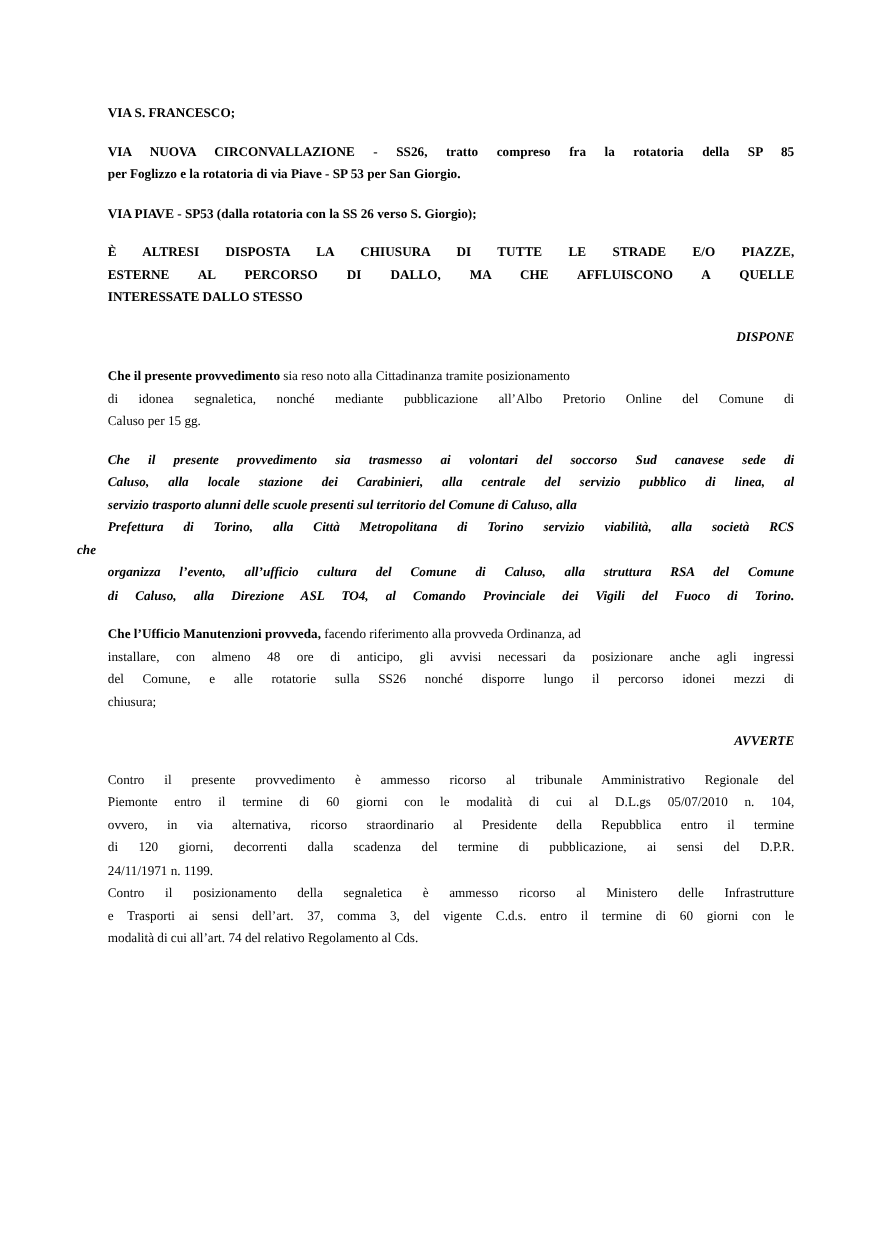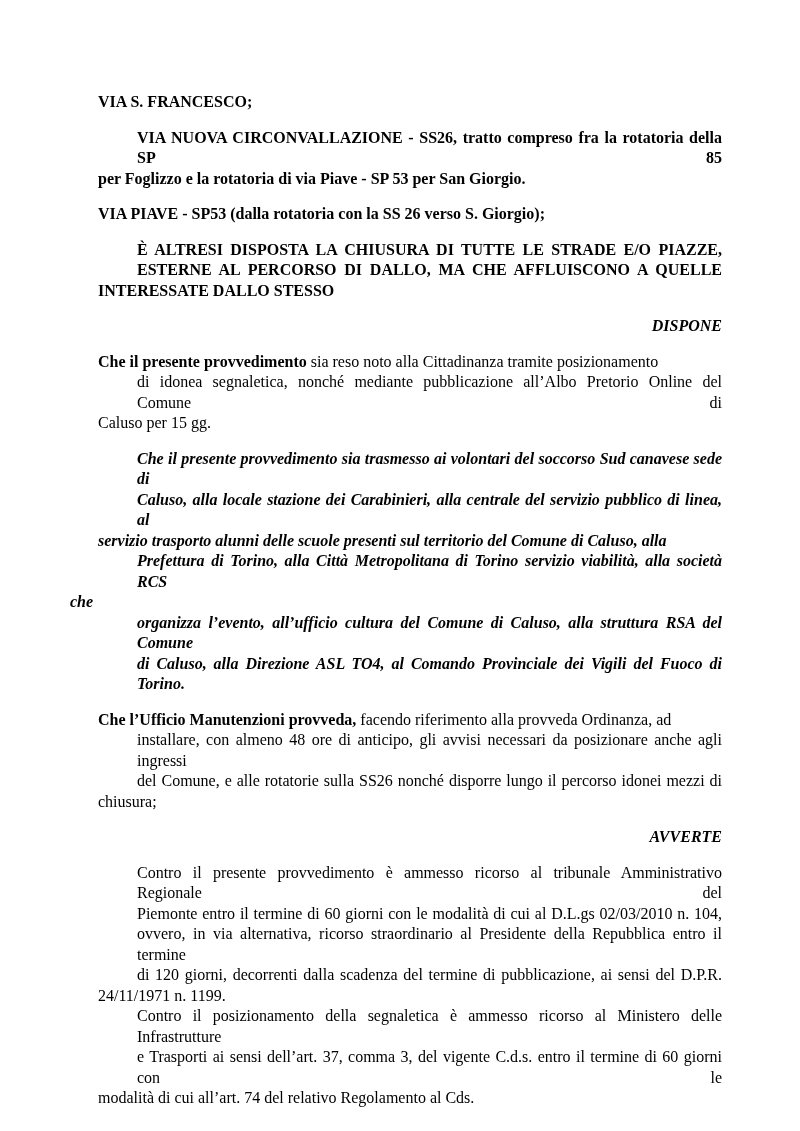--- a/index.html
+++ b/index.html
@@ -7,21 +7,21 @@
     padding: 0;
     background: #ffffff;
   }
   .page {
     position: relative;
     width: 800px;
     height: 1130px;
     background: #ffffff;
     color: #000000;
     font-family: "Liberation Serif", "DejaVu Serif", serif;
-    font-size: 16px;
+    font-size: 12px;
     line-height: 20.5px;
     overflow: hidden;
   }
   .content {
     padding: 92px 78px 0 70px;
   }
   .block {
     margin: 0 0 15px 28px;
   }
   .heading {
@@ -41,21 +41,20 @@
   .lead {
     font-weight: bold;
   }
   .ln {
     white-space: normal;
     hyphens: none;
   }
   .ln.stretch {
     text-align: justify;
     text-align-last: justify;
-    margin-left: 39px;
   }
   .ln.outdent {
     margin-left: -28px;
   }
 </style>
 </head>
 <body>
 
 <div class="page">
   <div class="content" id="doc-content">
@@ -95,21 +94,21 @@
         <div class="ln"><span class="lead">Che l’Ufficio Manutenzioni provveda,</span><span> facendo riferimento alla provveda Ordinanza, ad</span></div>
         <div class="ln stretch">installare, con almeno 48 ore di anticipo, gli avvisi necessari da posizionare anche agli ingressi</div>
         <div class="ln stretch">del Comune, e alle rotatorie sulla SS26 nonché disporre lungo il percorso idonei mezzi di</div>
         <div class="ln">chiusura;</div>
       </div>
       <div class="block center-heading">
         <div class="ln">AVVERTE</div>
       </div>
       <div class="block body-italic">
         <div class="ln stretch">Contro il presente provvedimento è ammesso ricorso al tribunale Amministrativo Regionale del</div>
-        <div class="ln stretch">Piemonte entro il termine di 60 giorni con le modalità di cui al D.L.gs 02/03/2010 n. 104,</div>
+        <div class="ln stretch">Piemonte entro il termine di 60 giorni con le modalità di cui al D.L.gs 05/07/2010 n. 104,</div>
         <div class="ln stretch">ovvero, in via alternativa, ricorso straordinario al Presidente della Repubblica entro il termine</div>
         <div class="ln stretch">di 120 giorni, decorrenti dalla scadenza del termine di pubblicazione, ai sensi del D.P.R.</div>
         <div class="ln">24/11/1971 n. 1199.</div>
         <div class="ln stretch">Contro il posizionamento della segnaletica è ammesso ricorso al Ministero delle Infrastrutture</div>
         <div class="ln stretch">e Trasporti ai sensi dell’art. 37, comma 3, del vigente C.d.s. entro il termine di 60 giorni con le</div>
         <div class="ln">modalità di cui all’art. 74 del relativo Regolamento al Cds.</div>
       </div>
     </div>
 </div>
 

